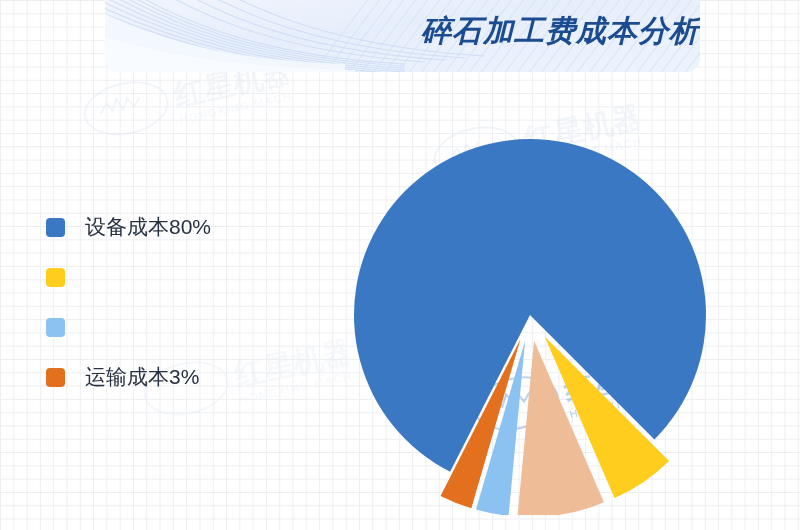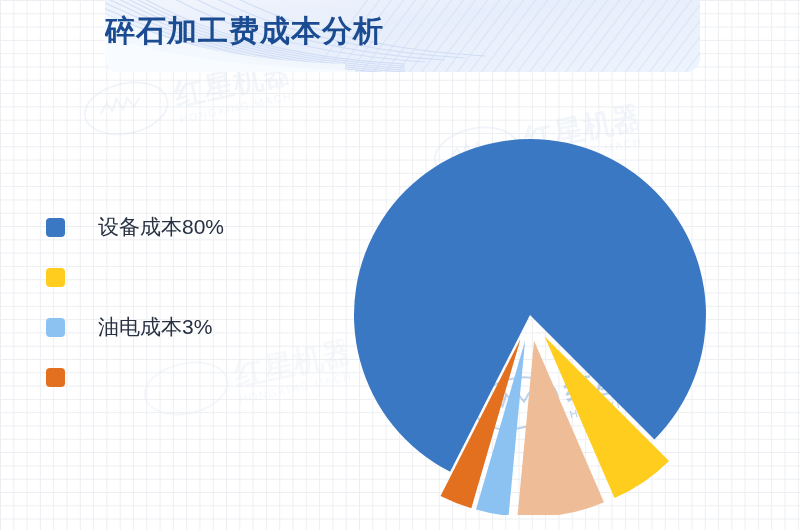--- a/index.html
+++ b/index.html
@@ -55,24 +55,25 @@
     position: absolute;
     inset: 0;
     width: 100%;
     height: 100%;
   }
   #banner-title {
     position: absolute;
     left: 0;
     right: 0;
     top: 18px;
-    text-align: left;
+    text-align: right;
     font-size: 30px;
     line-height: 46px;
     font-weight: bold;
+    font-style: italic;
     letter-spacing: 1px;
     color: #1b4b91;
     white-space: nowrap;
   }
 
   
   #legend {
     position: absolute;
     left: 46px;
     top: 202px;
@@ -83,21 +84,21 @@
     align-items: center;
     height: 50px;
   }
   .legend-swatch {
     width: 19px;
     height: 19px;
     border-radius: 4px;
     flex: 0 0 auto;
   }
   .legend-label {
-    margin-left: 33px;
+    margin-left: 20px;
     font-size: 21px;
     color: #273142;
     white-space: nowrap;
   }
 
   
   #pie-wrap {
     position: absolute;
     left: 330px;
     top: 115px;
@@ -240,20 +241,20 @@
   <div id="legend">
     <div class="legend-item">
       <span class="legend-swatch" style="background: rgb(59, 120, 196);"></span>
       <span class="legend-label">设备成本80%</span>
     </div>
     <div class="legend-item">
       <span class="legend-swatch" style="background: rgb(255, 205, 30);"></span>
     </div>
     <div class="legend-item">
       <span class="legend-swatch" style="background: rgb(140, 194, 242);"></span>
-      <span class="legend-label">油电成本3%</span>
     </div>
     <div class="legend-item">
       <span class="legend-swatch" style="background: rgb(226, 112, 30);"></span>
+      <span class="legend-label">运输成本3%</span>
     </div>
   </div>
 
 </div>
 
 </body></html>

